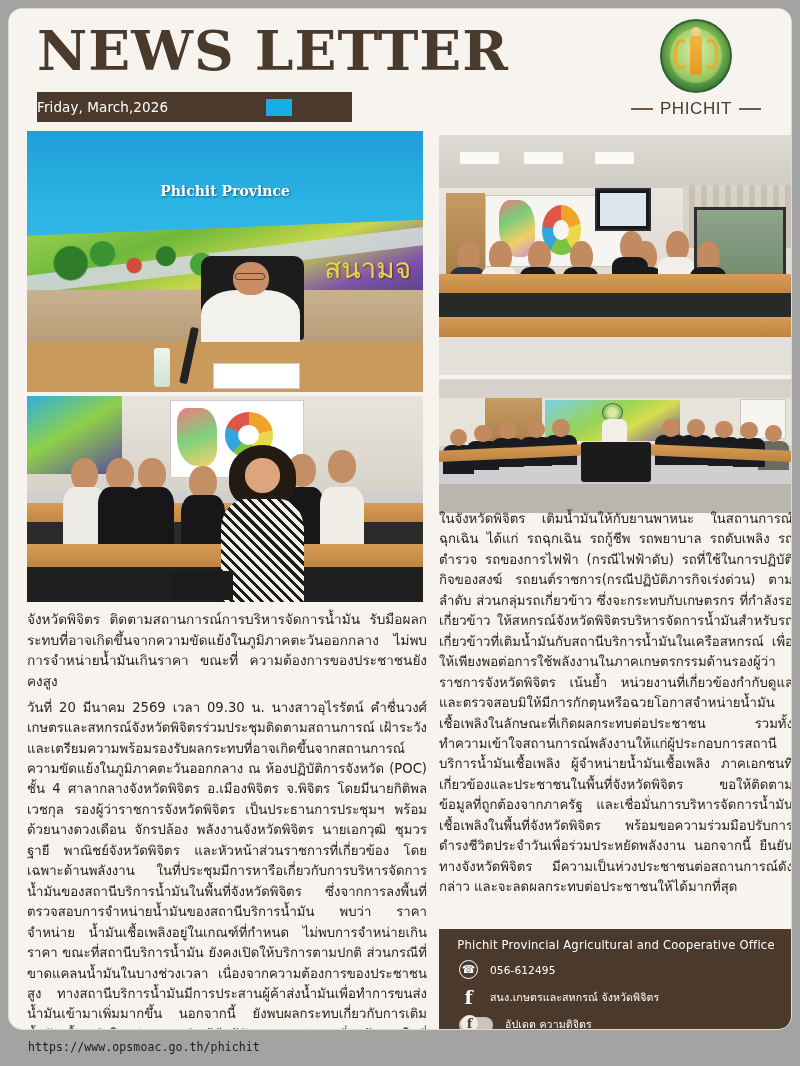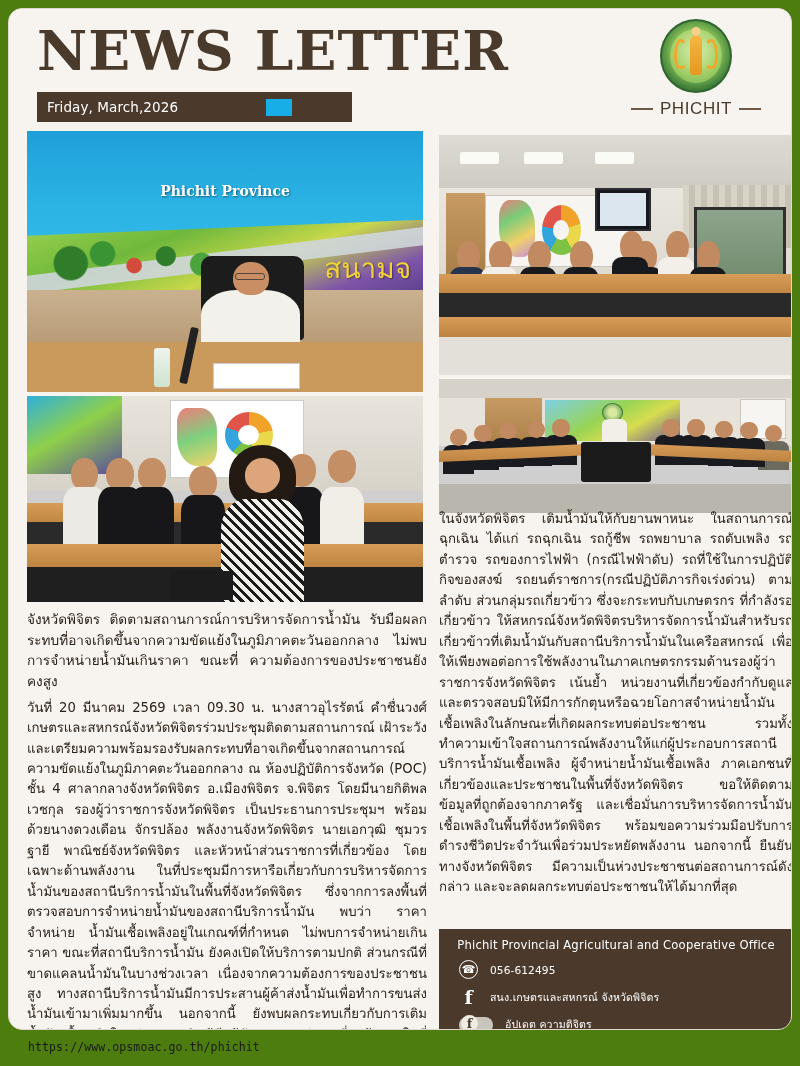--- a/index.html
+++ b/index.html
@@ -9,21 +9,21 @@
     height: 1066px;
     background: #ffffff;
     font-family: "DejaVu Sans", "Liberation Sans", sans-serif;
     overflow: hidden;
   }
 
   .page {
     position: relative;
     width: 800px;
     height: 1066px;
-    background: #4d7c0f;
+    background: #a3a3a3;
   }
 
   
   .sheet {
     position: absolute;
     left: 8px;
     top: 8px;
     width: 784px;
     height: 1022px;
     background: #f7f4ef;
@@ -56,21 +56,20 @@
 
   .date-bar {
     position: absolute;
     left: 28px;
     top: 83px;
     width: 315px;
     height: 30px;
     background: #4b3a2c;
     display: flex;
     align-items: center;
-    padding-left: 10px;
   }
   .date-bar .date-text {
     color: #ffffff;
     font-size: 13.5px;
     font-family: "DejaVu Sans", "Liberation Sans", sans-serif;
     letter-spacing: .1px;
     white-space: nowrap;
   }
   .date-bar .cyan-chip {
     position: absolute;

